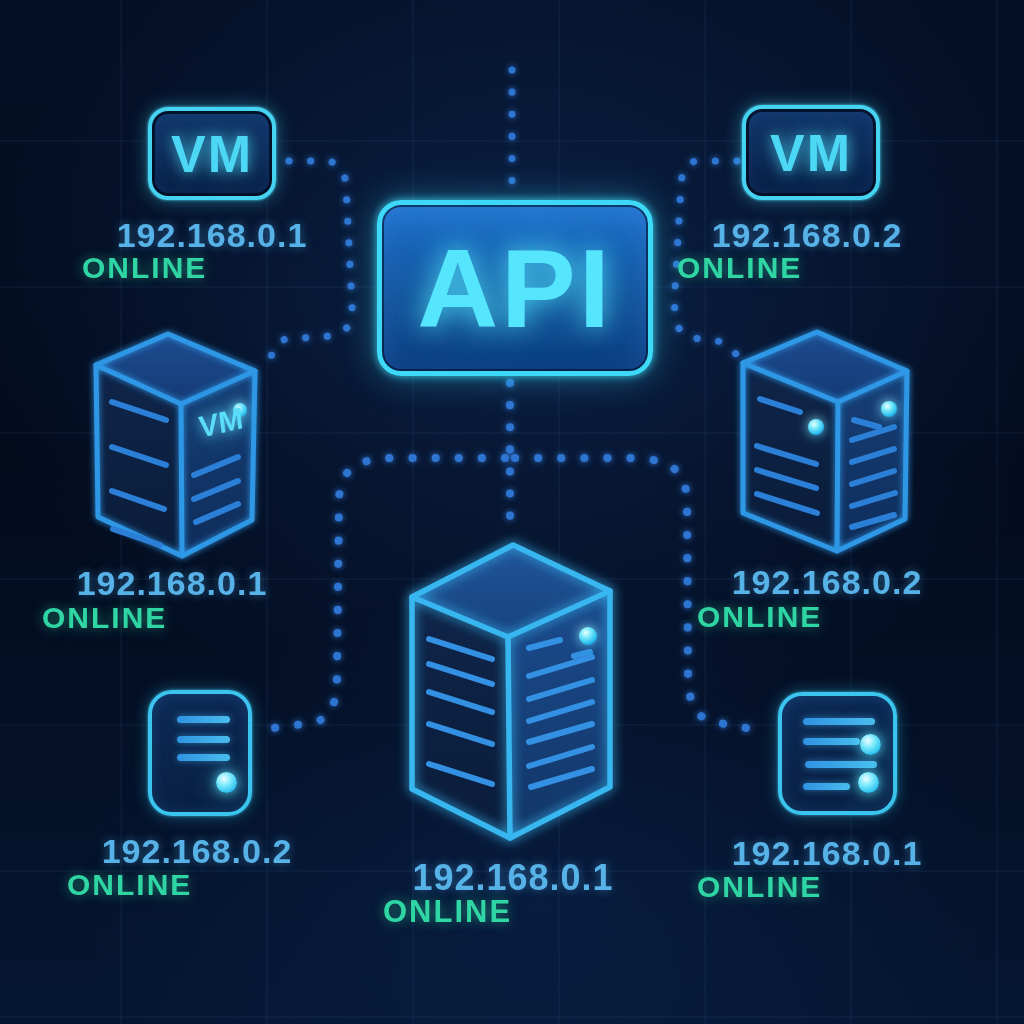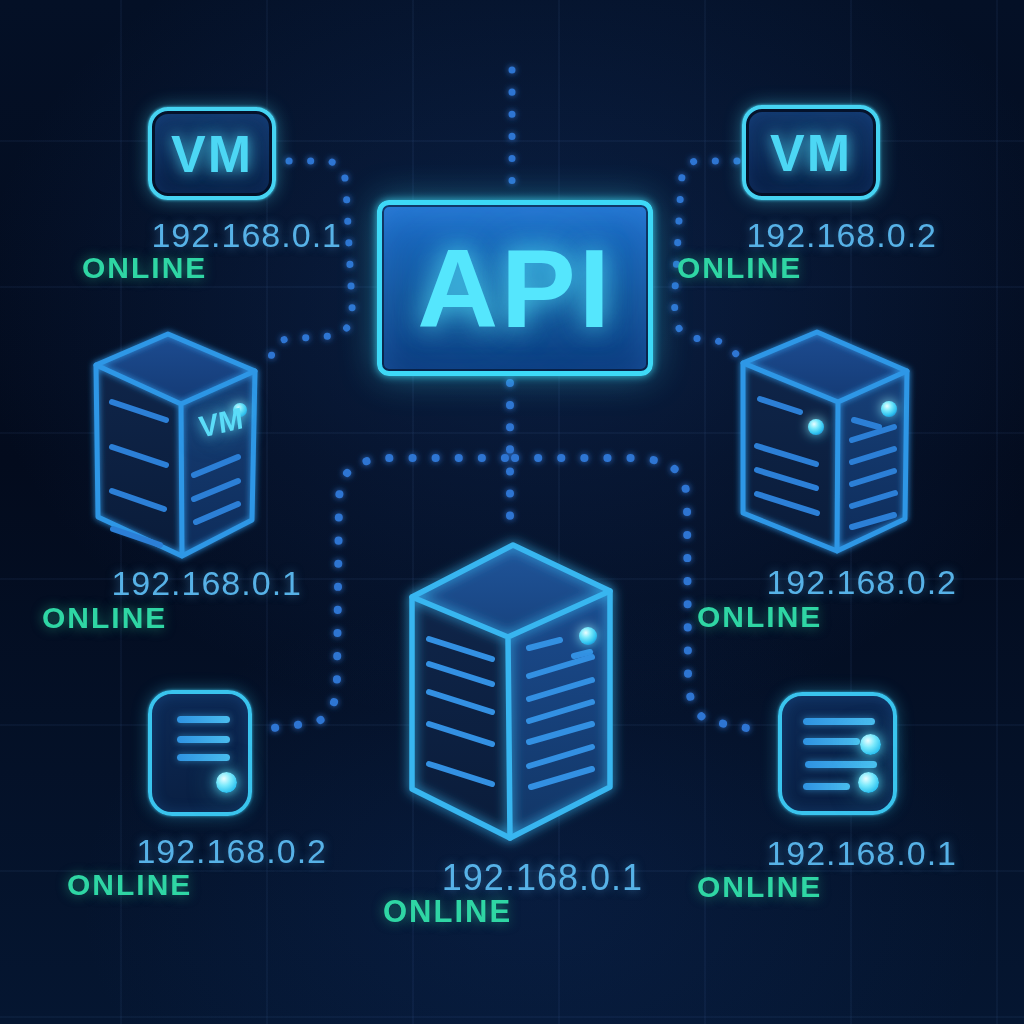--- a/index.html
+++ b/index.html
@@ -33,21 +33,21 @@
   .vm-badge-text{
     font-size:52px;font-weight:bold;color:#4cd7f4;letter-spacing:2px;
     text-shadow:0 0 14px rgba(76,215,244,.8),0 0 30px rgba(76,215,244,.4);
   }
   #vm-tl{left:148px;top:107px;width:120px;height:85px;}
   #vm-tr{left:742px;top:105px;width:130px;height:87px;}
 
   
   #api-box{
     position:absolute;left:377px;top:200px;width:266px;height:166px;
-    border:5px solid #3ed9f7;border-radius:12px;
+    border:5px solid #3ed9f7;border-radius:24px;
     background:linear-gradient(180deg,#1a6cc9 0%,#115099 55%,#0b3a7e 100%);
     box-shadow:0 0 36px rgba(62,217,247,.40),0 0 8px rgba(62,217,247,.85),
                inset 0 0 0 2px rgba(4,14,34,.6), inset 0 12px 34px rgba(96,172,255,.25);
     display:flex;align-items:center;justify-content:center;
   }
   .api-text{
     font-size:112px;font-weight:bold;color:#55e6fd;letter-spacing:3px;
     text-shadow:0 0 26px rgba(85,230,253,.85),0 0 64px rgba(85,230,253,.45);
   }
 
@@ -66,22 +66,22 @@
     box-shadow:0 0 7px rgba(64,176,240,.55);
   }
   .card-led{
     position:absolute;width:21px;height:21px;border-radius:50%;
     background:radial-gradient(circle at 38% 32%, #eafdff 0%, #7ceafc 36%, #2fc3f0 72%, #1583cc 100%);
     box-shadow:0 0 12px rgba(84,222,250,.95),0 0 28px rgba(84,222,250,.5);
   }
 
   
   .ip-label{
-    position:absolute;width:260px;text-align:right;
-    font-size:34px;font-weight:normal;color:#57b2e7;letter-spacing:1px;
+    position:absolute;width:260px;text-align:center;
+    font-size:34px;font-weight:bold;color:#57b2e7;letter-spacing:1px;
     text-shadow:0 0 10px rgba(80,172,236,.5);
   }
   .status-label{
     position:absolute;width:260px;text-align:left;
     font-size:30px;font-weight:bold;color:#2fd6a4;letter-spacing:2px;
     text-shadow:0 0 12px rgba(47,214,164,.55);
   }
   .big{font-size:36px;}
   .big2{font-size:31px;}
 

